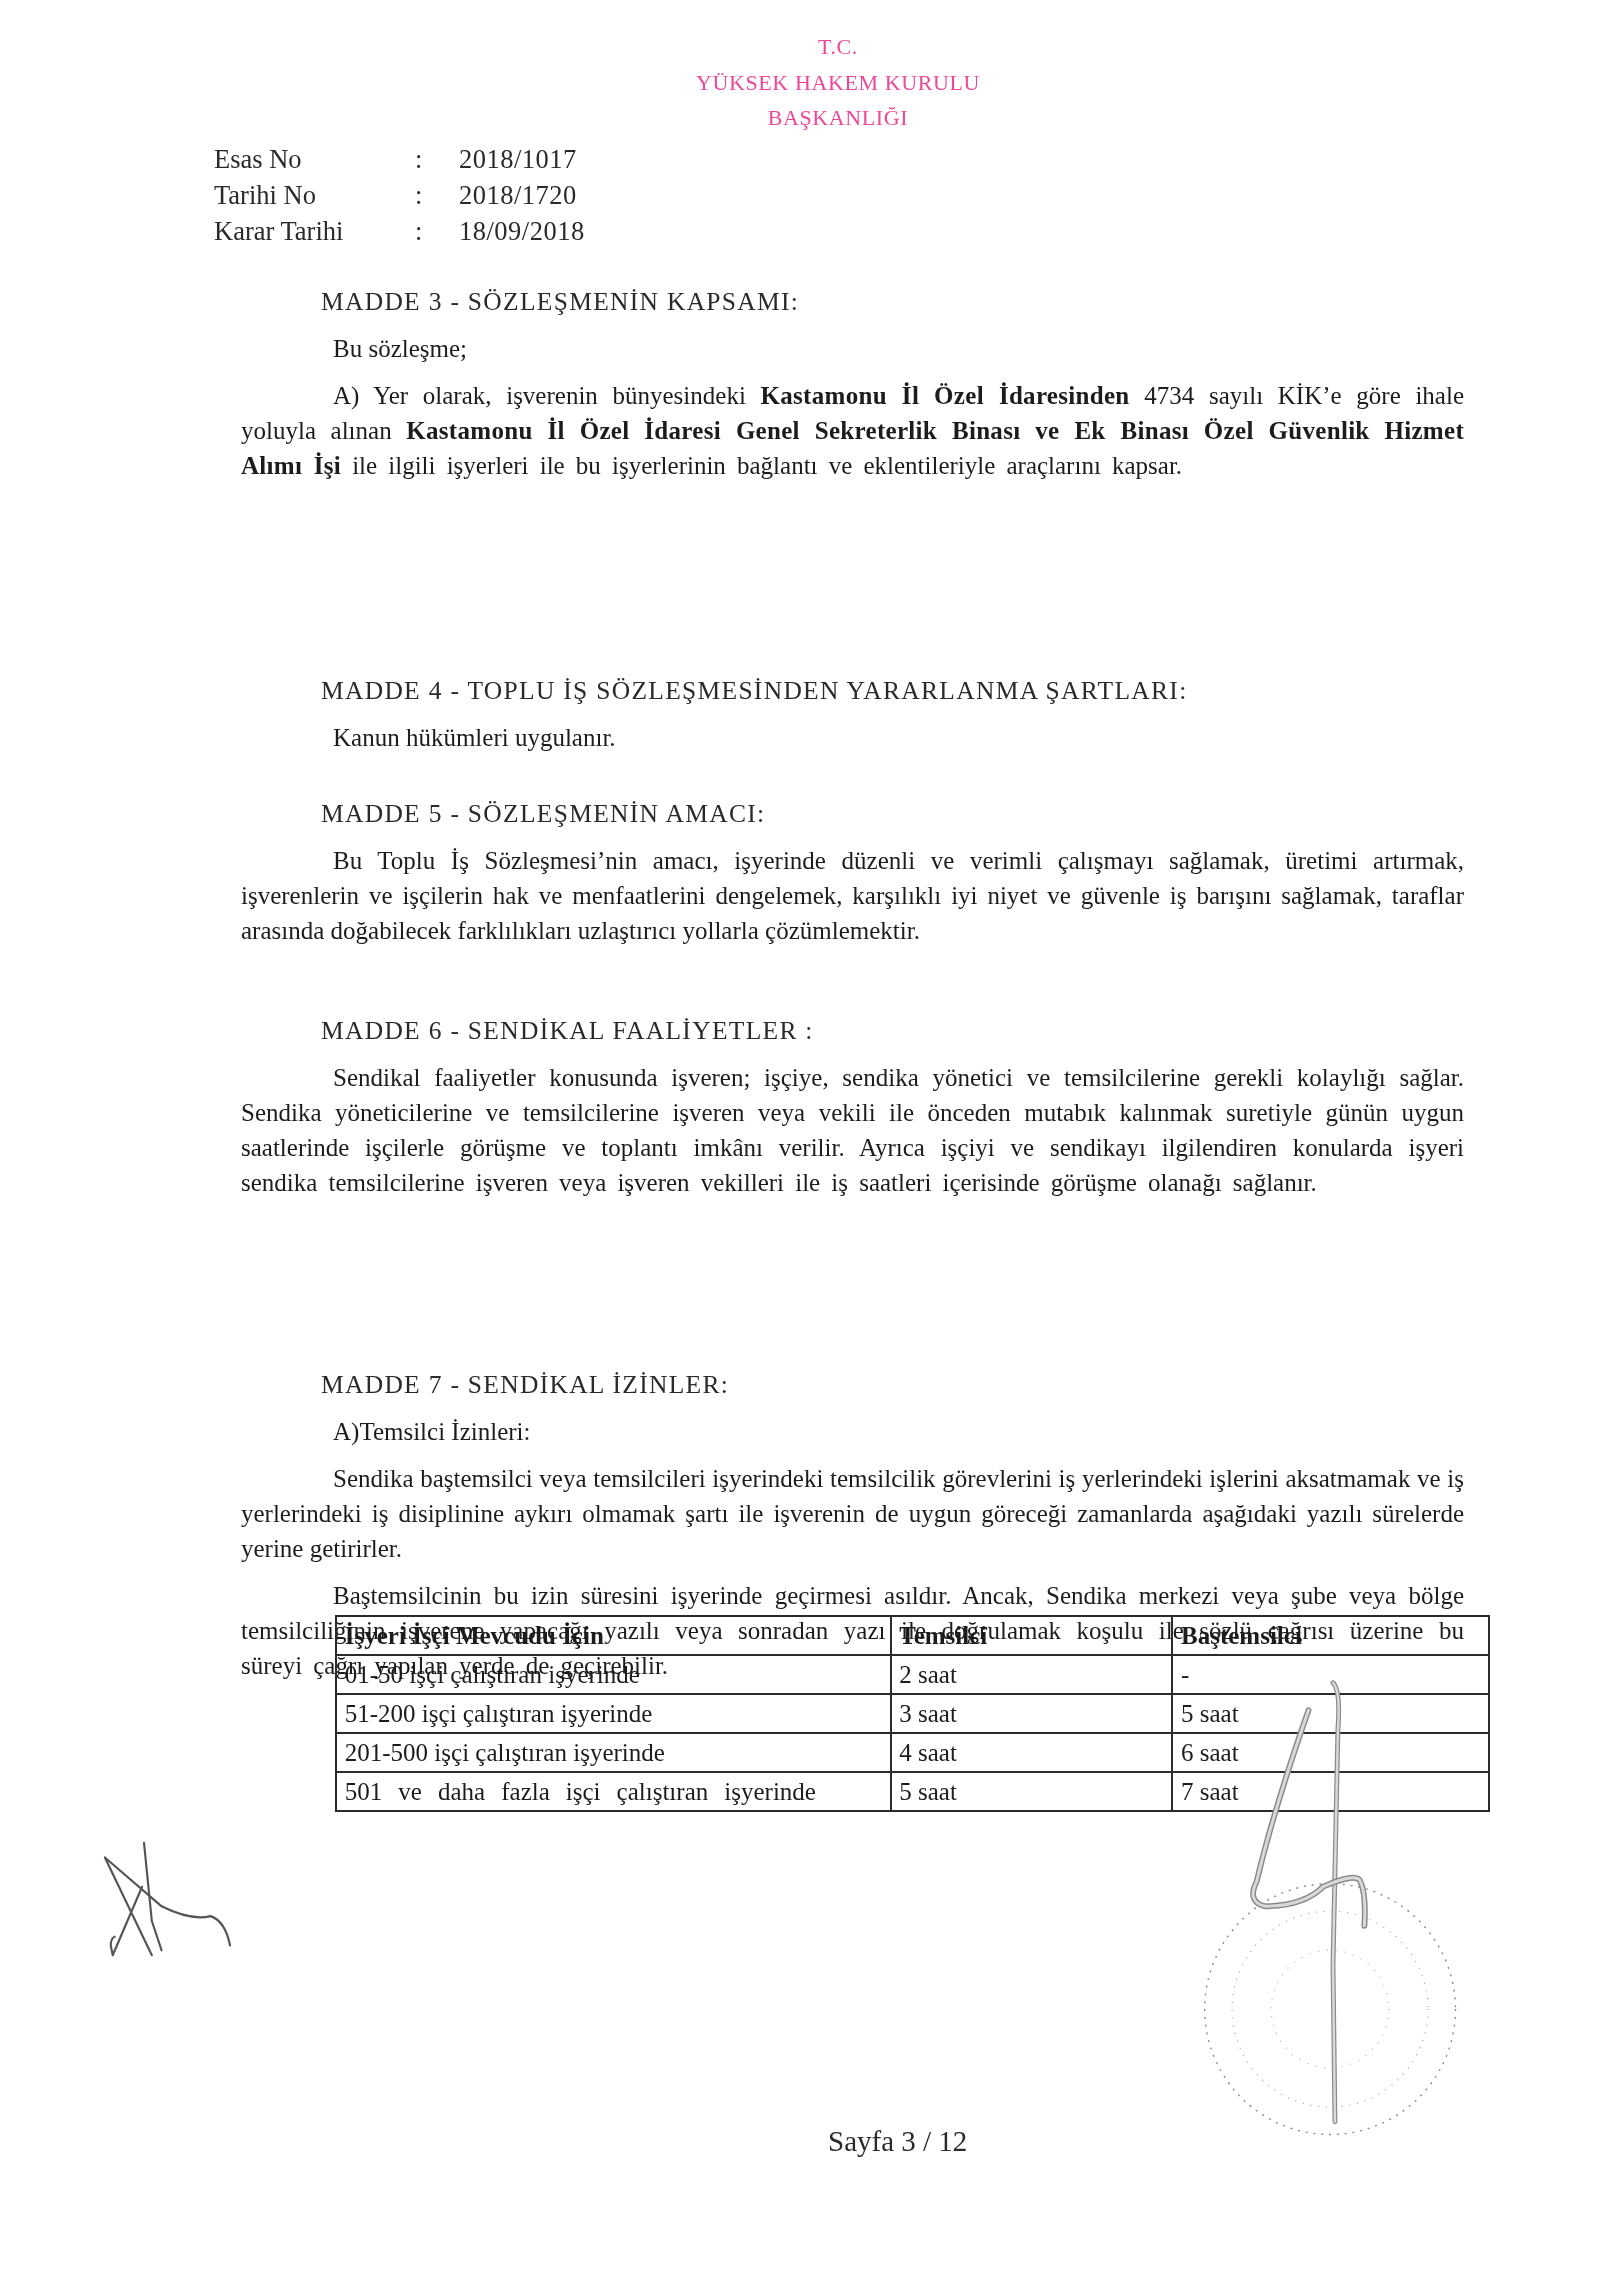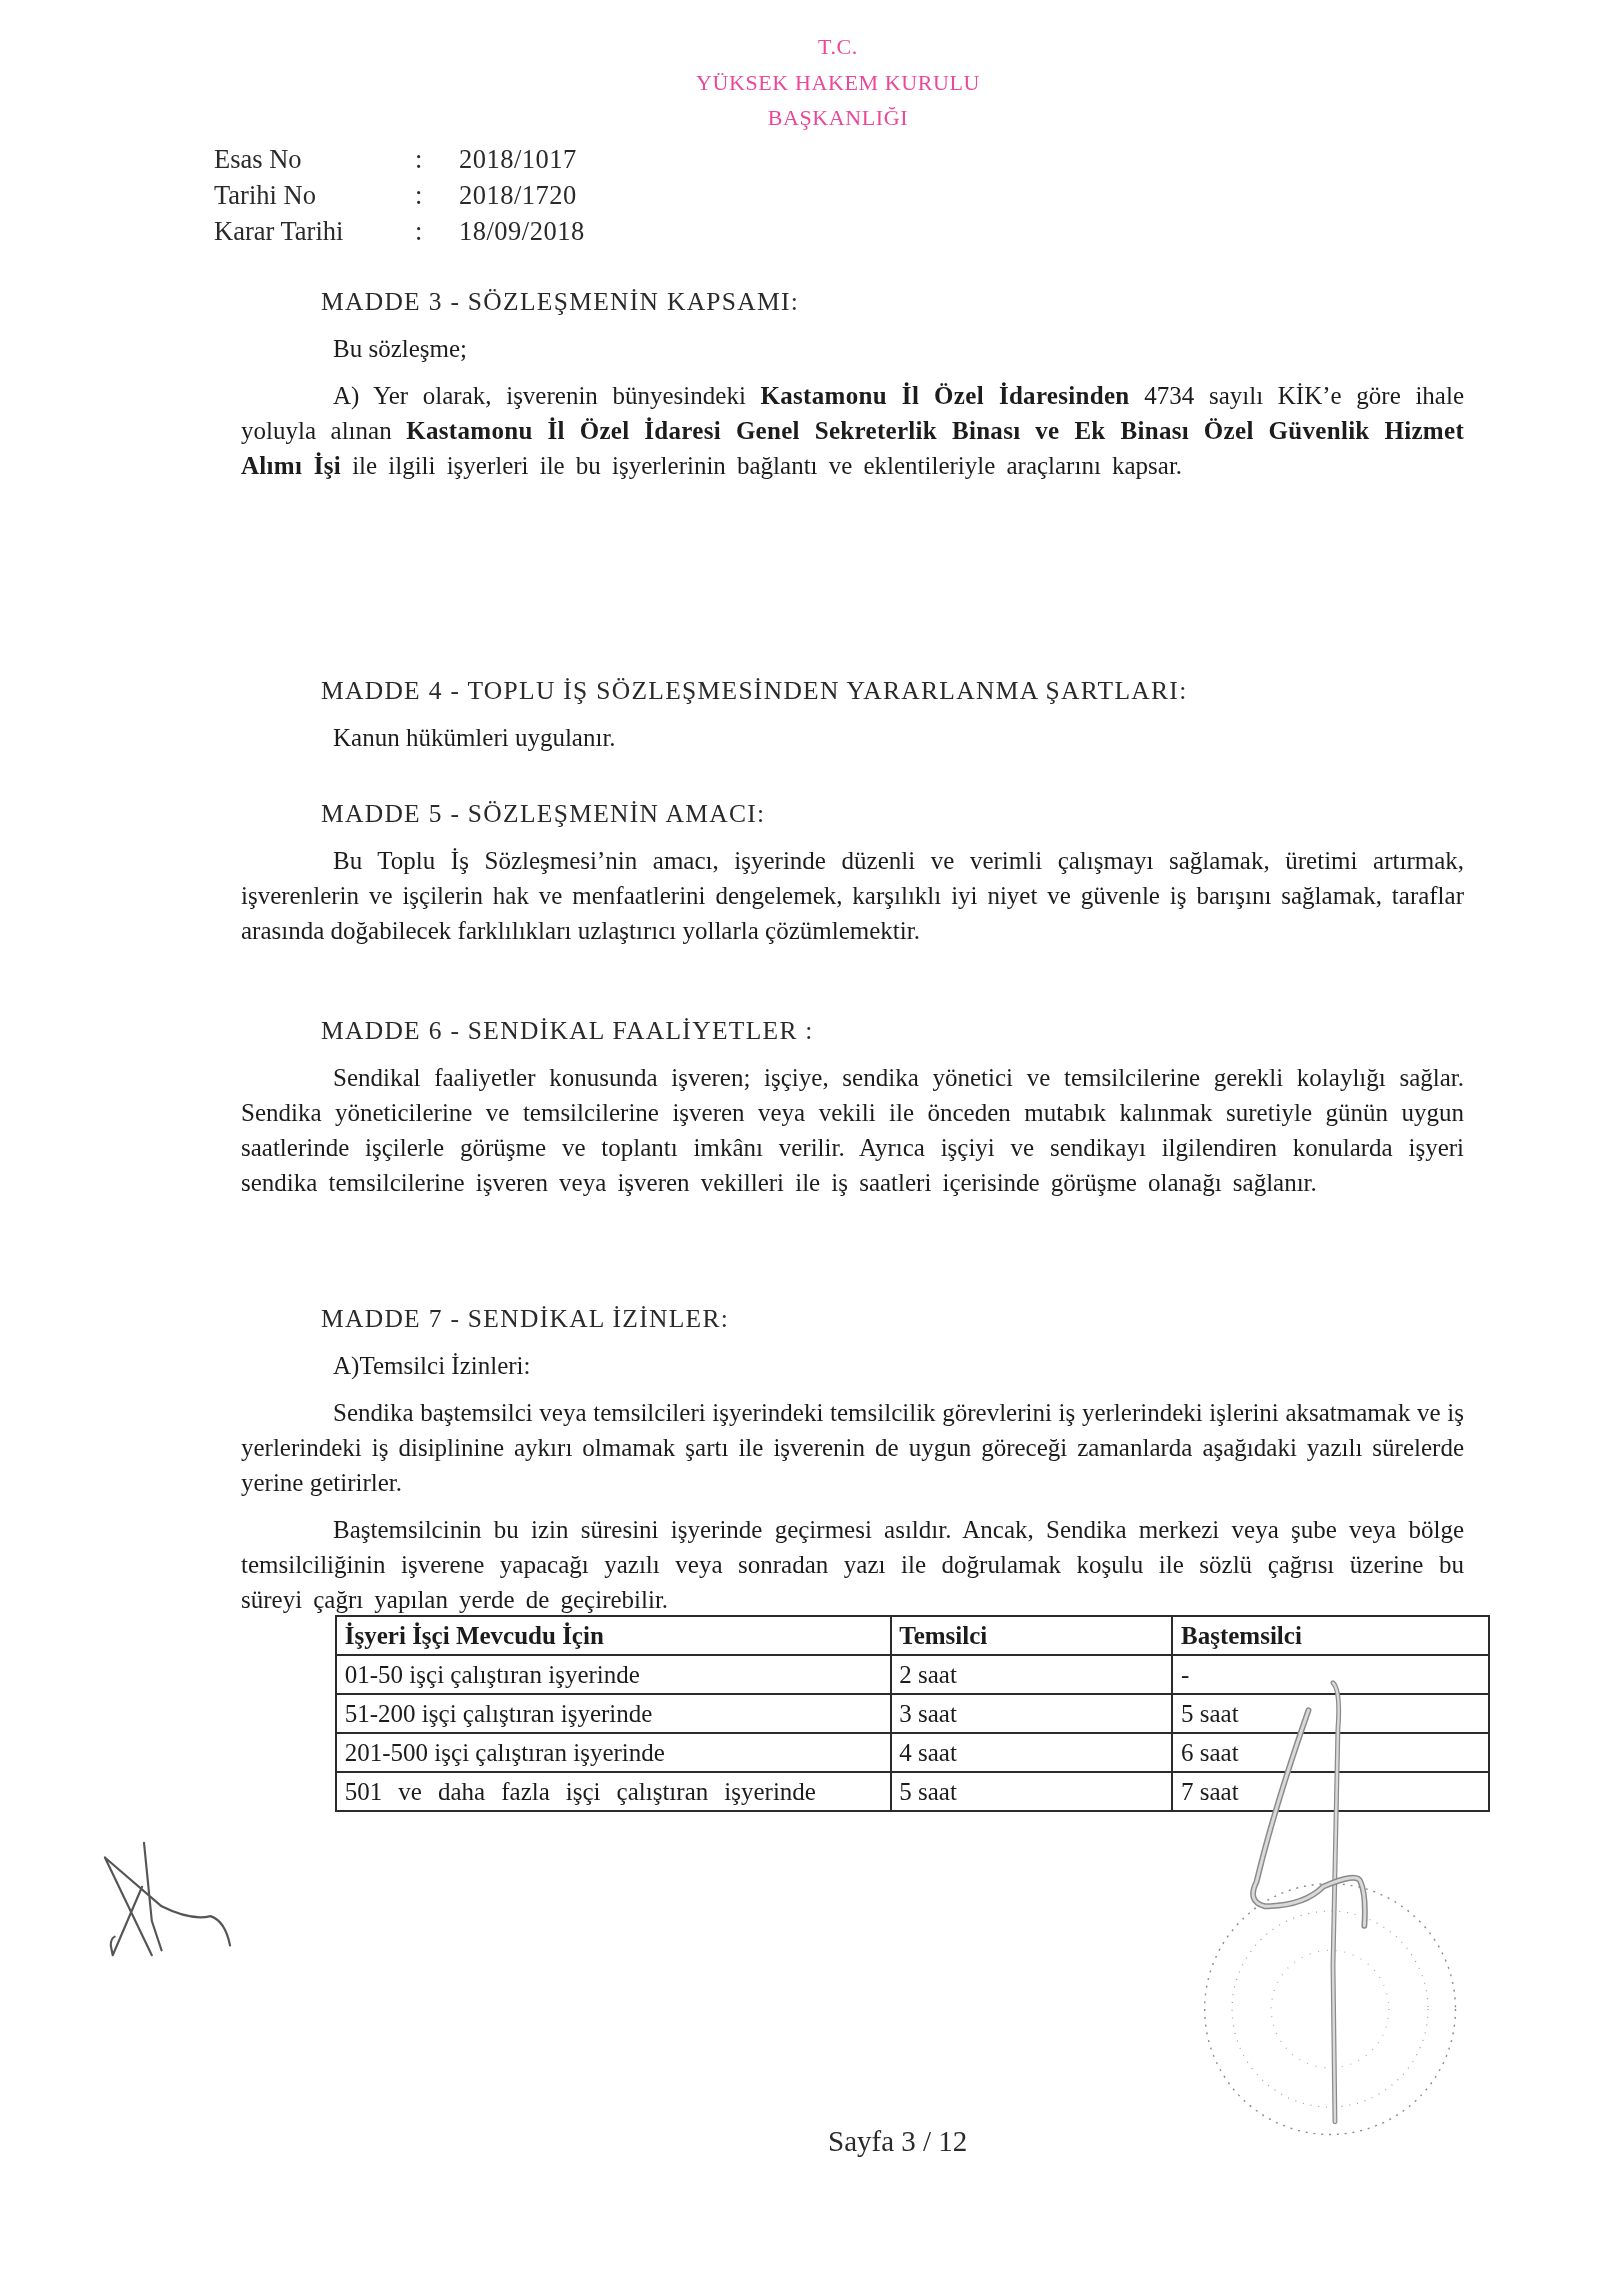--- a/index.html
+++ b/index.html
@@ -80,21 +80,21 @@
 <div class="abs block" style="top:796px;">
   <div class="heading">MADDE 5 - SÖZLEŞMENİN AMACI:</div>
   <p class="para ind">Bu Toplu İş Sözleşmesi’nin amacı, işyerinde düzenli ve verimli çalışmayı sağlamak, üretimi artırmak, işverenlerin ve işçilerin hak ve menfaatlerini dengelemek, karşılıklı iyi niyet ve güvenle iş barışını sağlamak, taraflar arasında doğabilecek farklılıkları uzlaştırıcı yollarla çözümlemektir.</p>
 </div>
 
 <div class="abs block" style="top:1013px;">
   <div class="heading">MADDE 6 - SENDİKAL FAALİYETLER :</div>
   <p class="para ind wide-words">Sendikal faaliyetler konusunda işveren; işçiye, sendika yönetici ve temsilcilerine gerekli kolaylığı sağlar. Sendika yöneticilerine ve temsilcilerine işveren veya vekili ile önceden mutabık kalınmak suretiyle günün uygun saatlerinde işçilerle görüşme ve toplantı imkânı verilir. Ayrıca işçiyi ve sendikayı ilgilendiren konularda işyeri sendika temsilcilerine işveren veya işveren vekilleri ile iş saatleri içerisinde görüşme olanağı sağlanır.</p>
 </div>
 
-<div class="abs block" style="top:1301px;">
+<div class="abs block" style="top:1367px;">
   <div class="heading">MADDE 7 - SENDİKAL İZİNLER:</div>
   <p class="para ind">A)Temsilci İzinleri:</p>
   <p class="para ind">Sendika baştemsilci veya temsilcileri işyerindeki temsilcilik görevlerini iş yerlerindeki işlerini aksatmamak ve iş yerlerindeki iş disiplinine aykırı olmamak şartı ile işverenin de uygun göreceği zamanlarda aşağıdaki yazılı sürelerde yerine getirirler.</p>
   <p class="para ind wide-words">Baştemsilcinin bu izin süresini işyerinde geçirmesi asıldır. Ancak, Sendika merkezi veya şube veya bölge temsilciliğinin işverene yapacağı yazılı veya sonradan yazı ile doğrulamak koşulu ile sözlü çağrısı üzerine bu süreyi çağrı yapılan yerde de geçirebilir.</p>
 </div>
 
 <table class="abs tbl">
   <tbody>
   <tr>
     <td class="hd c1">İşyeri İşçi Mevcudu İçin</td>

